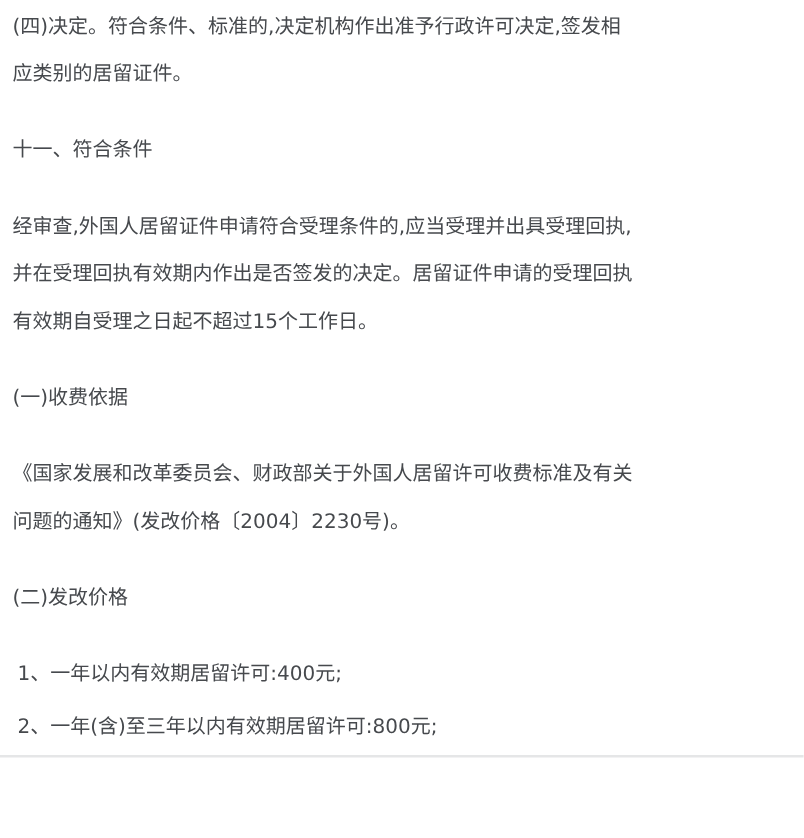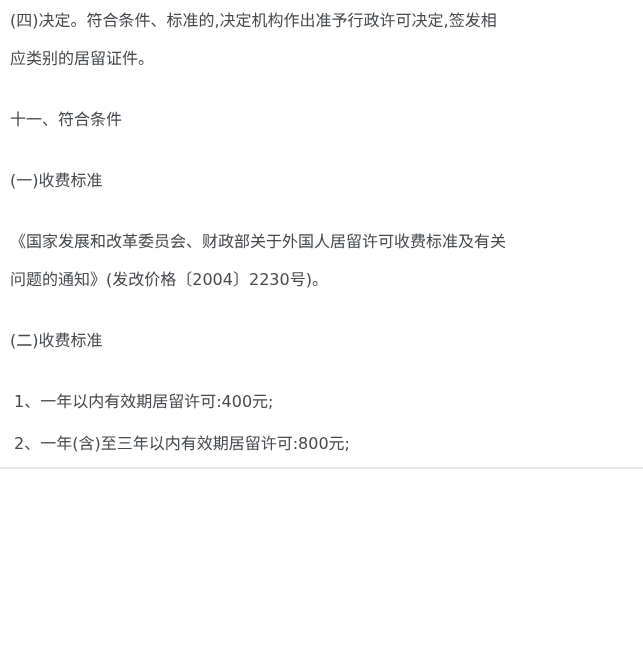--- a/index.html
+++ b/index.html
@@ -39,26 +39,27 @@
   }
 </style>
 </head>
 <body>
 
 <div class="doc">
   <p>(四)决定。符合条件、标准的,决定机构作出准予行政许可决定,签发相应类别的居留证件。</p>
 
   <p>十一、符合条件</p>
 
+  <p>经审查,外国人居留证件申请符合受理条件的,应当受理并出具受理回执,并在受理回执有效期内作出是否签发的决定。居留证件申请的受理回执有效期自受理之日起不超过15个工作日。</p>
 
 
-  <p>(一)收费标准</p>
+  <p>(一)收费依据</p>
 
   <p>《国家发展和改革委员会、财政部关于外国人居留许可收费标准及有关问题的通知》(发改价格〔2004〕2230号)。</p>
 
-  <p>(二)收费标准</p>
+  <p>(二)发改价格</p>
 
   <p class="tight">1、一年以内有效期居留许可:400元;</p>
 
   <p class="tight">2、一年(含)至三年以内有效期居留许可:800元;</p>
 
   <div class="divider"></div>
 </div>
 
 </body></html>

